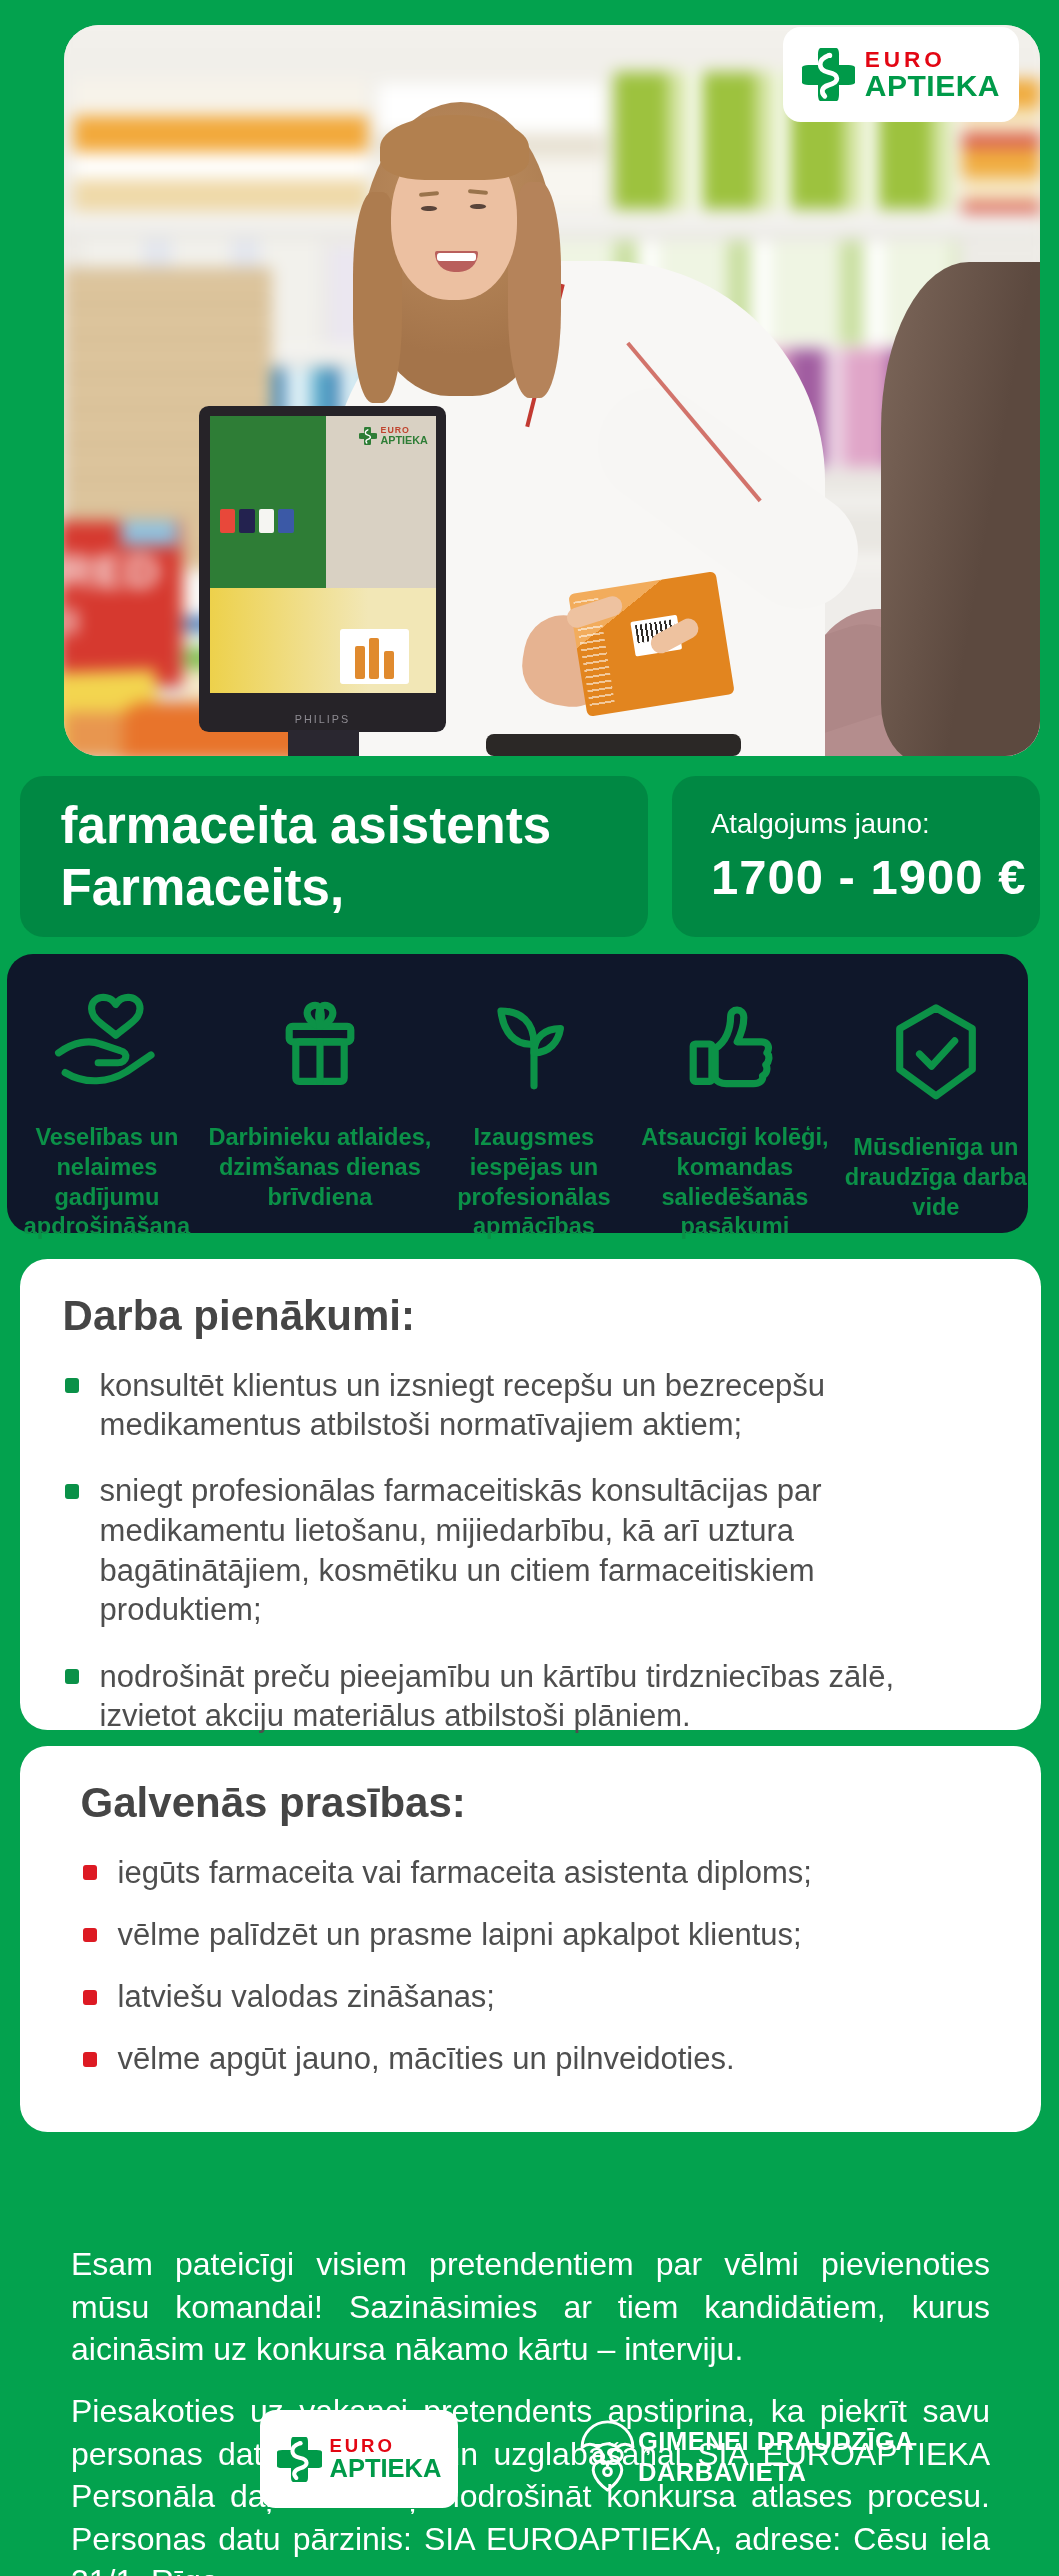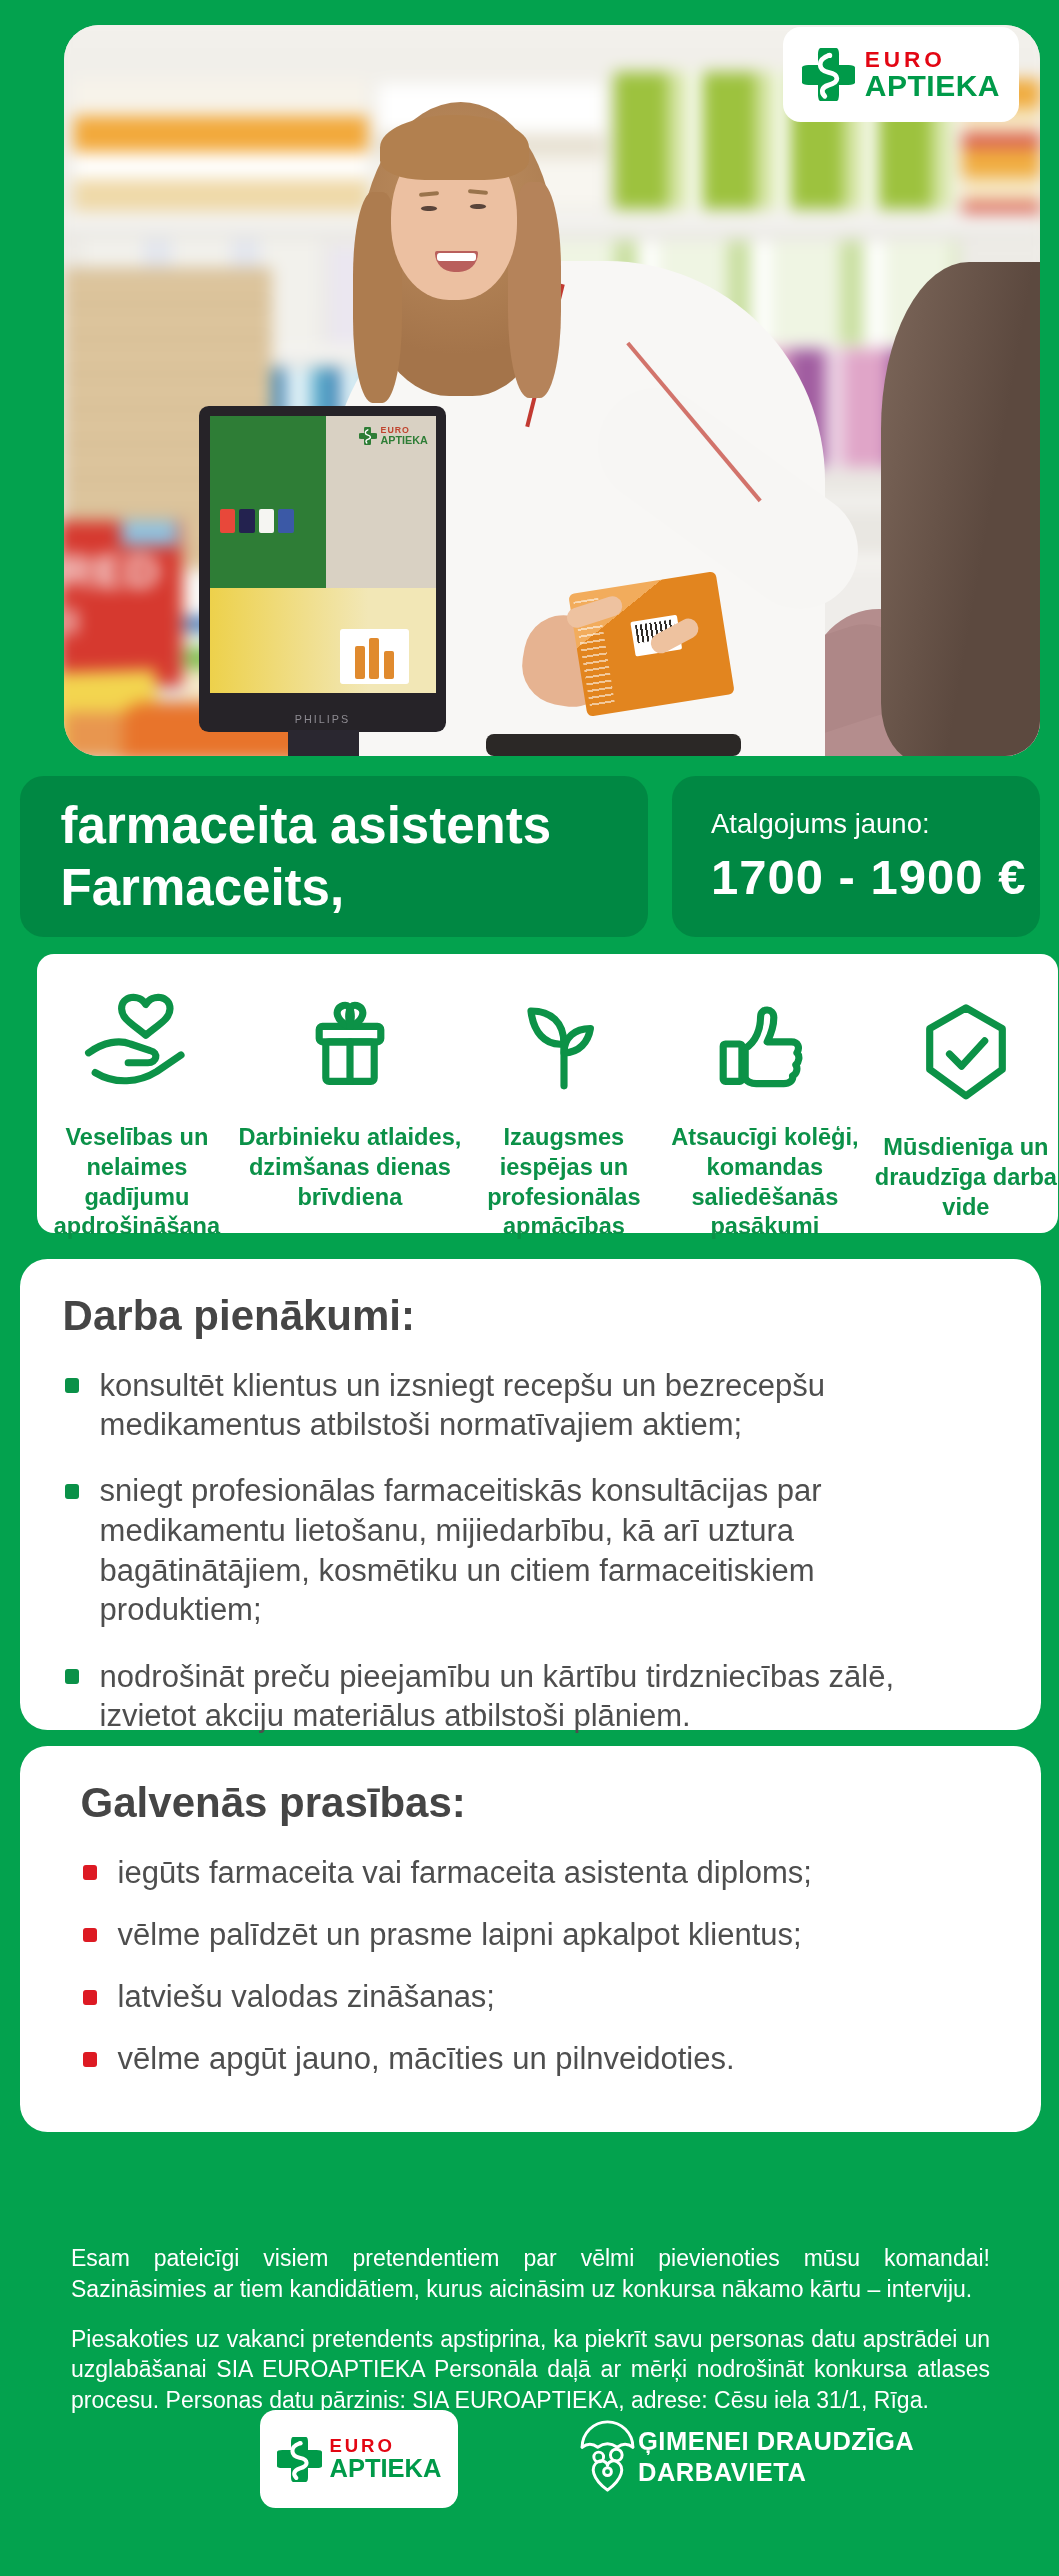--- a/index.html
+++ b/index.html
@@ -108,42 +108,42 @@
   .scr-logo .ea-aptieka{font-size:10.8px;color:#2E7D36;}
 
   
   .title-card{left:19.6px;top:776px;width:628px;height:161px;background:#008843;border-radius:23.6px;display:flex;flex-direction:column;justify-content:center;padding-left:41px;box-sizing:border-box;}
   .title-card div{color:#FFF;font-weight:bold;font-size:51px;line-height:1.2;}
   .salary-card{left:672px;top:776px;width:368px;height:161px;background:#008843;border-radius:23.6px;display:flex;flex-direction:column;justify-content:center;padding-left:39px;box-sizing:border-box;}
   .salary-label{color:#FFF;font-size:27.5px;margin-bottom:9.8px;}
   .salary-value{color:#FFF;font-size:49px;font-weight:bold;letter-spacing:1px;}
 
   
-  .benefits{left:37px;top:954px;width:1021px;height:279px;background:#ffffff;border-radius:17px;display:flex;padding:35px 3.9px 0;box-sizing:border-box;}
+  .benefits{left:7px;top:954px;width:1021px;height:279px;background:#0f172a;border-radius:26px;display:flex;padding:35px 3.9px 0;box-sizing:border-box;}
   .benefit{display:flex;flex-direction:column;align-items:center;text-align:center;}
   .b1{flex:0 0 192px;} .b2{flex:0 0 194px;} .b3{flex:0 0 234px;} .b4{flex:0 0 208px;} .b5{flex:0 0 194px;justify-content:center;}
   .benefit svg{width:110px;height:110px;flex:none;}
   .benefit .blabel{margin-top:23.6px;font-size:23.6px;line-height:1.27;font-weight:bold;color:#0B9148;}
 
   
   .sec-card{left:19.6px;width:1021px;background:#FFF;border-radius:27.5px;padding:33px 88px 0 61px;box-sizing:border-box;}
   .sec1{top:1259px;height:471px;padding-left:43px;}
   .sec2{top:1746px;height:386px;}
   .sec-heading{font-size:42px;font-weight:bold;color:#454545;margin:0 0 25.5px 0;}
   .sec-card ul{list-style:none;margin:0;padding:0;}
   .sec-card li{position:relative;padding-left:37px;font-size:31px;line-height:1.28;color:#4E4E4E;}
   .sec1 li{margin-bottom:26.5px;}
   .sec2 li{margin-bottom:22.6px;}
   .sec-card li::before{content:"";position:absolute;left:2px;top:12.8px;width:14.7px;height:14.7px;border-radius:2.9px;}
   .green-bullets li::before{background:#0A9148;}
   .red-bullets li::before{background:#DD1A23;}
 
   
   .footer-text{left:71px;top:2243px;width:919px;color:#FFF;}
-  .footer-text p{margin:0 0 19.6px 0;font-size:23px;line-height:1.33;text-align:justify;font-weight:500;}
+  .footer-text p{margin:0 0 19.6px 0;font-size:32px;line-height:1.33;text-align:justify;font-weight:500;}
   .foot-logo-card{left:260px;top:2410px;width:198px;height:98px;background:#FFF;border-radius:15.7px;display:flex;align-items:center;justify-content:center;gap:7.9px;}
   .foot-logo-card .ea-cross{width:45px;height:45px;}
   .foot-logo-card .ea-euro{font-size:18.6px;letter-spacing:2.9px;}
   .foot-logo-card .ea-aptieka{font-size:25.5px;}
   .family-badge{left:577px;top:2416px;display:flex;align-items:center;gap:0;}
   .family-badge svg{width:61px;height:82px;flex:none;}
   .family-text{color:#FFF;font-weight:bold;font-size:25.5px;line-height:1.2;letter-spacing:0.5px;}
 </style>
 </head>
 <body>

